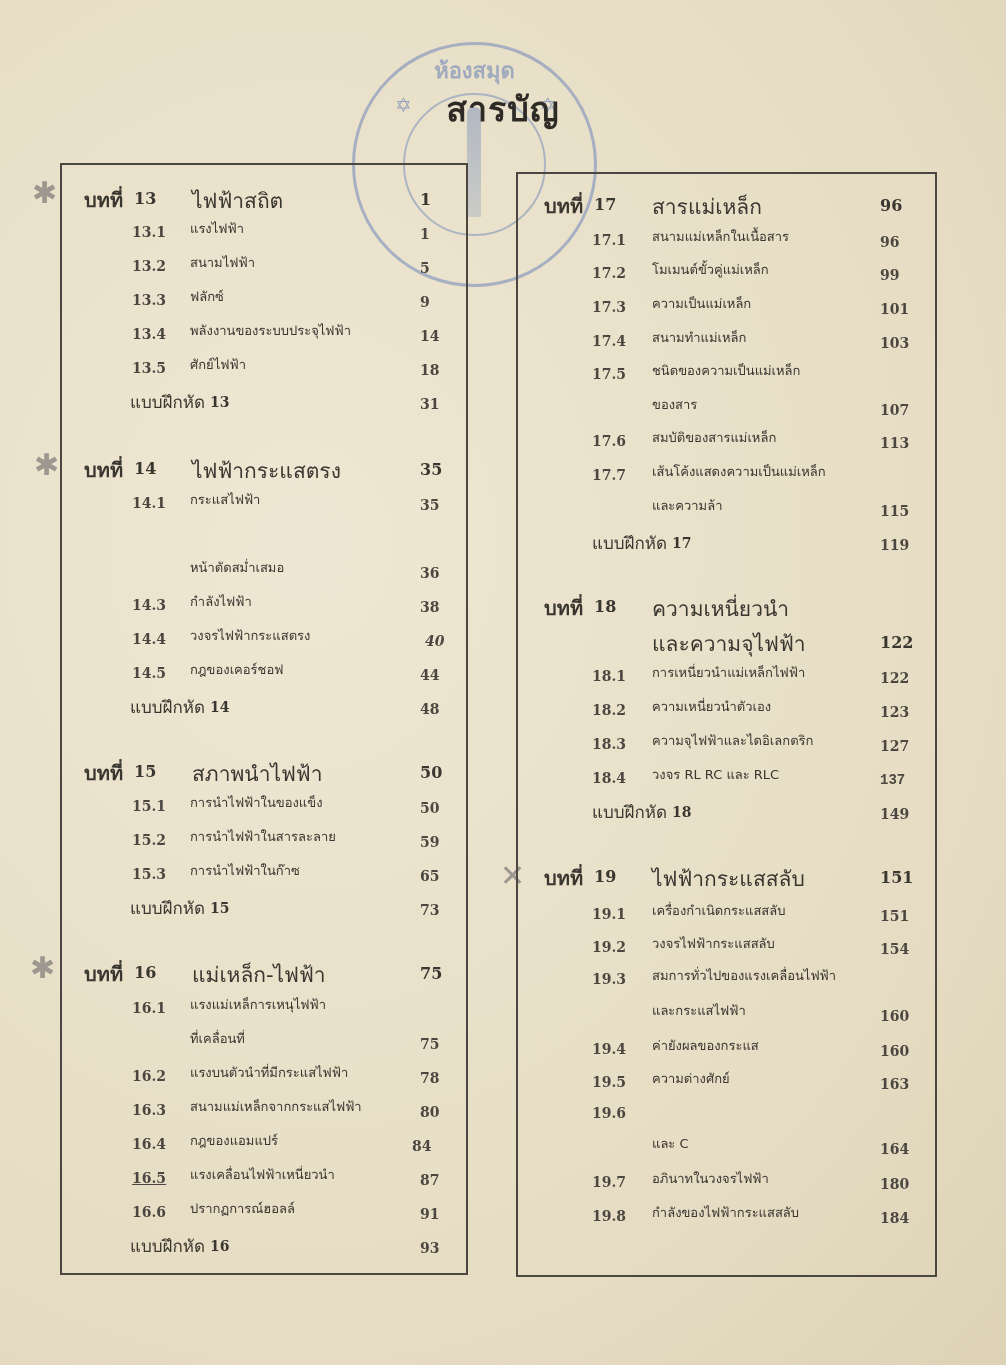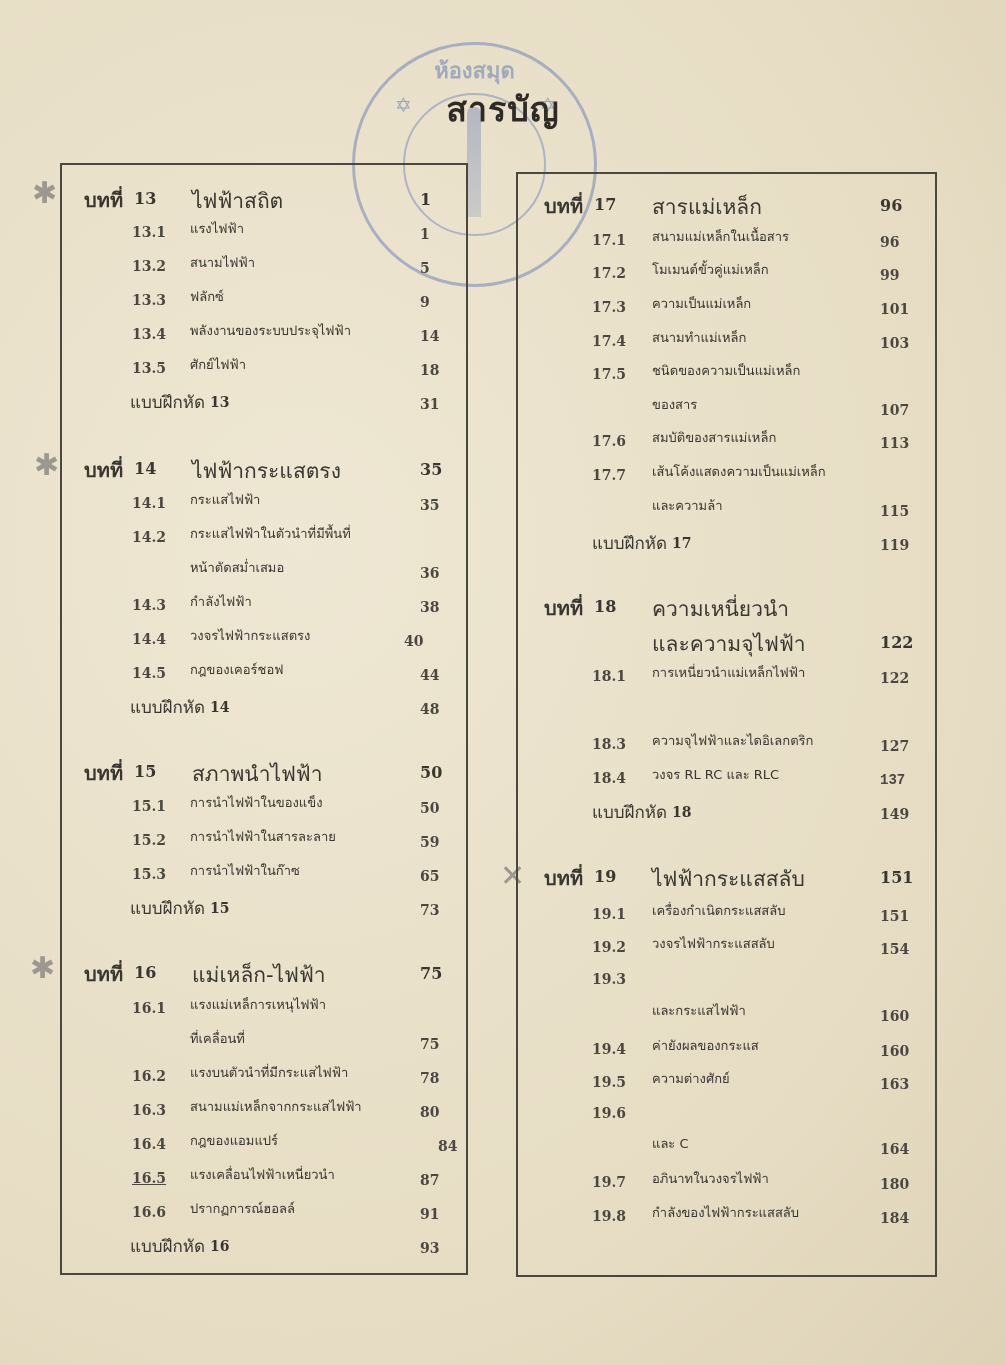--- a/index.html
+++ b/index.html
@@ -111,38 +111,33 @@
       <span class="kw" style="left: 22px; top: 0px;">บทที่</span>
       <span class="num" style="left: 72px; top: 5px;">14</span>
       <span class="lbl" style="left: 130px; top: 0px;">ไฟฟ้ากระแสตรง</span>
       <span class="pg" style="left: 358px; top: 6px;">35</span>
     </div>
     <div class="entry sec" style="top: 324px;">
       <span class="num" style="left: 70px; top: 6px;">14.1</span>
       <span class="lbl" style="left: 128px; top: 0px;">กระแสไฟฟ้า</span>
       <span class="pg" style="left: 358px; top: 8px;">35</span>
     </div>
-    <div class="entry sec" style="top: 358px;">
-      <span class="num" style="left: 70px; top: 6px;">14.2</span>
-      <span class="lbl" style="left: 128px; top: 0px;">กระแสไฟฟ้าในตัวนำที่มีพื้นที่</span>
-      <span class="pg" style="left: 358px; top: 8px;"></span>
-    </div>
     <div class="entry sec" style="top: 392px;">
       <span class="lbl" style="left: 128px; top: 0px;">หน้าตัดสม่ำเสมอ</span>
       <span class="pg" style="left: 358px; top: 8px;">36</span>
     </div>
     <div class="entry sec" style="top: 426px;">
       <span class="num" style="left: 70px; top: 6px;">14.3</span>
       <span class="lbl" style="left: 128px; top: 0px;">กำลังไฟฟ้า</span>
       <span class="pg" style="left: 358px; top: 8px;">38</span>
     </div>
     <div class="entry sec" style="top: 460px;">
       <span class="num" style="left: 70px; top: 6px;">14.4</span>
       <span class="lbl" style="left: 128px; top: 0px;">วงจรไฟฟ้ากระแสตรง</span>
-      <span class="pg" style="left: 342px; top: 8px;">40</span>
+      <span class="pg" style="left: 363px; top: 8px; font-style: italic;">40</span>
     </div>
     <div class="entry sec" style="top: 494px;">
       <span class="num" style="left: 70px; top: 6px;">14.5</span>
       <span class="lbl" style="left: 128px; top: 0px;">กฎของเคอร์ชอฟ</span>
       <span class="pg" style="left: 358px; top: 8px;">44</span>
     </div>
     <div class="entry ex" style="top: 528px;">
       <span class="lbl" style="left: 68px; top: 0px;">แบบฝึกหัด</span>
       <span class="num" style="left: 148px; top: 6px;">14</span>
       <span class="pg" style="left: 358px; top: 8px;">48</span>
@@ -194,21 +189,21 @@
       <span class="pg" style="left: 358px; top: 8px;">78</span>
     </div>
     <div class="entry sec" style="top: 931px;">
       <span class="num" style="left: 70px; top: 6px;">16.3</span>
       <span class="lbl" style="left: 128px; top: 0px;">สนามแม่เหล็กจากกระแสไฟฟ้า</span>
       <span class="pg" style="left: 358px; top: 8px;">80</span>
     </div>
     <div class="entry sec" style="top: 965px;">
       <span class="num" style="left: 70px; top: 6px;">16.4</span>
       <span class="lbl" style="left: 128px; top: 0px;">กฎของแอมแปร์</span>
-      <span class="pg" style="left: 376px; top: 8px;">84</span>
+      <span class="pg" style="left: 350px; top: 8px;">84</span>
     </div>
     <div class="entry sec" style="top: 999px;">
       <span class="num" style="left: 70px; top: 6px; text-decoration: underline;">16.5</span>
       <span class="lbl" style="left: 128px; top: 0px;">แรงเคลื่อนไฟฟ้าเหนี่ยวนำ</span>
       <span class="pg" style="left: 358px; top: 8px;">87</span>
     </div>
     <div class="entry sec" style="top: 1033px;">
       <span class="num" style="left: 70px; top: 6px;">16.6</span>
       <span class="lbl" style="left: 128px; top: 0px;">ปรากฏการณ์ฮอลล์</span>
       <span class="pg" style="left: 358px; top: 8px;">91</span>
@@ -282,20 +277,25 @@
     </div>
     <div class="entry chap" style="top: 453px;">
       <span class="lbl" style="left: 134px; top: 0px;">และความจุไฟฟ้า</span>
       <span class="pg" style="left: 362px; top: 6px;">122</span>
     </div>
     <div class="entry sec" style="top: 488px;">
       <span class="num" style="left: 74px; top: 6px;">18.1</span>
       <span class="lbl" style="left: 134px; top: 0px;">การเหนี่ยวนำแม่เหล็กไฟฟ้า</span>
       <span class="pg" style="left: 362px; top: 8px;">122</span>
     </div>
+    <div class="entry sec" style="top: 522px;">
+      <span class="num" style="left: 74px; top: 6px;">18.2</span>
+      <span class="lbl" style="left: 134px; top: 0px;">ความเหนี่ยวนำตัวเอง</span>
+      <span class="pg" style="left: 362px; top: 8px;">123</span>
+    </div>
     <div class="entry sec" style="top: 556px;">
       <span class="num" style="left: 74px; top: 6px;">18.3</span>
       <span class="lbl" style="left: 134px; top: 0px;">ความจุไฟฟ้าและไดอิเลกตริก</span>
       <span class="pg" style="left: 362px; top: 8px;">127</span>
     </div>
     <div class="entry sec" style="top: 590px;">
       <span class="num" style="left: 74px; top: 6px;">18.4</span>
       <span class="lbl" style="left: 134px; top: 0px;">วงจร RL RC และ RLC</span>
       <span class="pg" style="left: 362px; top: 8px; font-family: Liberation Mono, monospace;">137</span>
     </div>
@@ -315,20 +315,21 @@
       <span class="lbl" style="left: 134px; top: 0px;">เครื่องกำเนิดกระแสสลับ</span>
       <span class="pg" style="left: 362px; top: 8px;">151</span>
     </div>
     <div class="entry sec" style="top: 759px;">
       <span class="num" style="left: 74px; top: 6px;">19.2</span>
       <span class="lbl" style="left: 134px; top: 0px;">วงจรไฟฟ้ากระแสสลับ</span>
       <span class="pg" style="left: 362px; top: 8px;">154</span>
     </div>
     <div class="entry sec" style="top: 791px;">
       <span class="num" style="left: 74px; top: 6px;">19.3</span>
+      <span class="lbl" style="left: 134px; top: 0px;">สมการทั่วไปของแรงเคลื่อนไฟฟ้า</span>
       <span class="pg" style="left: 362px; top: 8px;"></span>
     </div>
     <div class="entry sec" style="top: 826px;">
       <span class="lbl" style="left: 134px; top: 0px;">และกระแสไฟฟ้า</span>
       <span class="pg" style="left: 362px; top: 8px;">160</span>
     </div>
     <div class="entry sec" style="top: 861px;">
       <span class="num" style="left: 74px; top: 6px;">19.4</span>
       <span class="lbl" style="left: 134px; top: 0px;">ค่ายังผลของกระแส</span>
       <span class="pg" style="left: 362px; top: 8px;">160</span>

